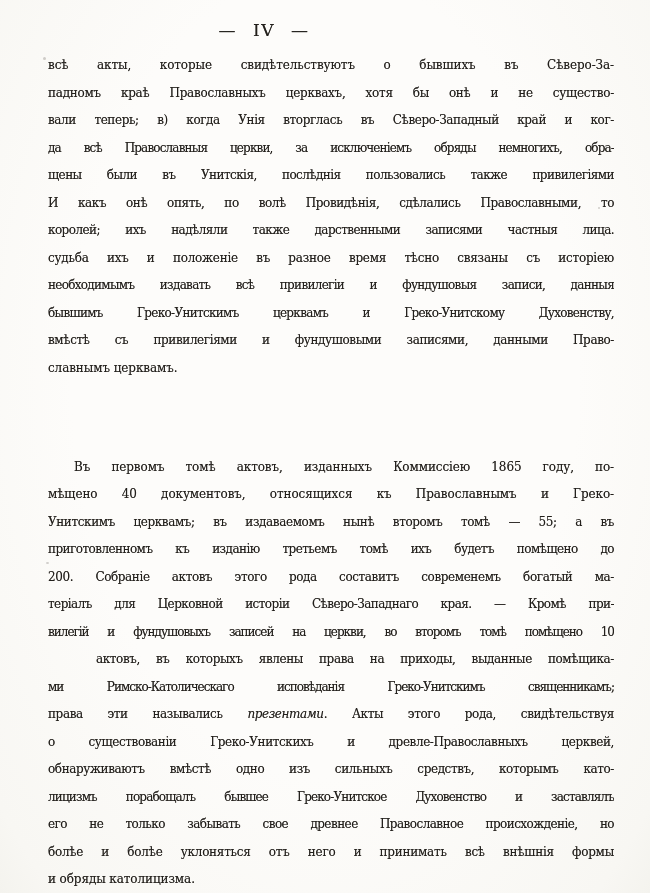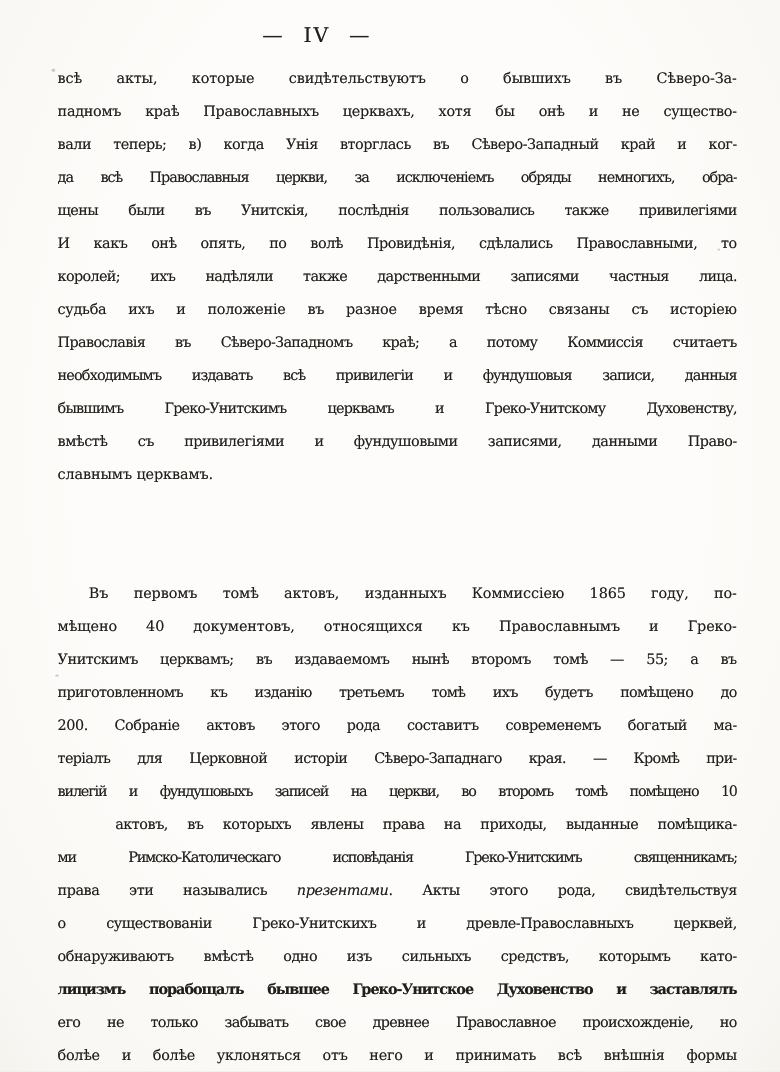--- a/index.html
+++ b/index.html
@@ -64,41 +64,40 @@
   <div class="text-block">
       <div class="paragraph">
         <div class="line">всѣ акты, которые свидѣтельствуютъ о бывшихъ въ Сѣверо-За-</div>
         <div class="line" style="letter-spacing: -0.25px;">падномъ краѣ Православныхъ церквахъ, хотя бы онѣ и не существо-</div>
         <div class="line" style="letter-spacing: -0.4px;">вали теперь; в) когда Унія вторглась въ Сѣверо-Западный край и ког-</div>
         <div class="line" style="letter-spacing: -0.85px;">да всѣ Православныя церкви, за исключеніемъ обряды немногихъ, обра-</div>
         <div class="line" style="letter-spacing: -0.55px;">щены были въ Унитскія, послѣднія пользовались также привилегіями</div>
         <div class="line" style="letter-spacing: -0.4px;">И какъ онѣ опять, по волѣ Провидѣнія, сдѣлались Православными, то</div>
         <div class="line" style="letter-spacing: -0.55px;">королей; ихъ надѣляли также дарственными записями частныя лица.</div>
         <div class="line" style="letter-spacing: -0.25px;">судьба ихъ и положеніе въ разное время тѣсно связаны съ исторіею</div>
-        <div class="line" style="letter-spacing: -0.55px;">Православія въ Сѣверо-Западномъ краѣ; а потому Коммиссія считаетъ</div>
         <div class="line" style="letter-spacing: -0.7px;">необходимымъ издавать всѣ привилегіи и фундушовыя записи, данныя</div>
         <div class="line" style="letter-spacing: -0.7px;">бывшимъ Греко-Унитскимъ церквамъ и Греко-Унитскому Духовенству,</div>
         <div class="line" style="letter-spacing: -0.4px;">вмѣстѣ съ привилегіями и фундушовыми записями, данными Право-</div>
         <div class="line para-last">славнымъ церквамъ.</div>
       </div>
       <div class="para-gap"></div>
       <div class="paragraph">
         <div class="line indent">Въ первомъ томѣ актовъ, изданныхъ Коммиссіею 1865 году, по-</div>
         <div class="line">мѣщено 40 документовъ, относящихся къ Православнымъ и Греко-</div>
         <div class="line" style="letter-spacing: -0.4px;">Унитскимъ церквамъ; въ издаваемомъ нынѣ второмъ томѣ — 55; а въ</div>
         <div class="line" style="letter-spacing: -0.55px;">приготовленномъ къ изданію третьемъ томѣ ихъ будетъ помѣщено до</div>
         <div class="line" style="letter-spacing: -0.4px;">200. Собраніе актовъ этого рода составитъ современемъ богатый ма-</div>
         <div class="line" style="letter-spacing: -0.55px;">теріалъ для Церковной исторіи Сѣверо-Западнаго края. — Кромѣ при-</div>
         <div class="line" style="letter-spacing: -1px;">вилегій и фундушовыхъ записей на церкви, во второмъ томѣ помѣщено 10</div>
         <div class="line" style="letter-spacing: -0.4px; margin-left: 48px;">актовъ, въ которыхъ явлены права на приходы, выданные помѣщика-</div>
         <div class="line" style="letter-spacing: -1px;">ми Римско-Католическаго исповѣданія Греко-Унитскимъ священникамъ;</div>
         <div class="line" style="letter-spacing: -0.4px;">права эти назывались <i>презентами</i>. Акты этого рода, свидѣтельствуя</div>
         <div class="line" style="letter-spacing: -0.4px;">о существованіи Греко-Унитскихъ и древле-Православныхъ церквей,</div>
         <div class="line" style="letter-spacing: -0.4px;">обнаруживаютъ вмѣстѣ одно изъ сильныхъ средствъ, которымъ като-</div>
-        <div class="line" style="letter-spacing: -0.85px; font-weight: bold;">лицизмъ порабощалъ бывшее Греко-Унитское Духовенство и заставлялъ</div>
+        <div class="line" style="letter-spacing: -0.85px;">лицизмъ порабощалъ бывшее Греко-Унитское Духовенство и заставлялъ</div>
         <div class="line" style="letter-spacing: -0.55px;">его не только забывать свое древнее Православное происхожденіе, но</div>
         <div class="line" style="letter-spacing: -0.25px;">болѣе и болѣе уклоняться отъ него и принимать всѣ внѣшнія формы</div>
         <div class="line para-last">и обряды католицизма.</div>
       </div>
     </div>
 
   <div class="speck" style="left:43px; top:57px; width:3px; height:3px;"></div>
   <div class="speck" style="left:598px; top:207px; width:2px; height:2px;"></div>
   <div class="speck" style="left:46px; top:562px; width:3px; height:2px;"></div>
 </div>

